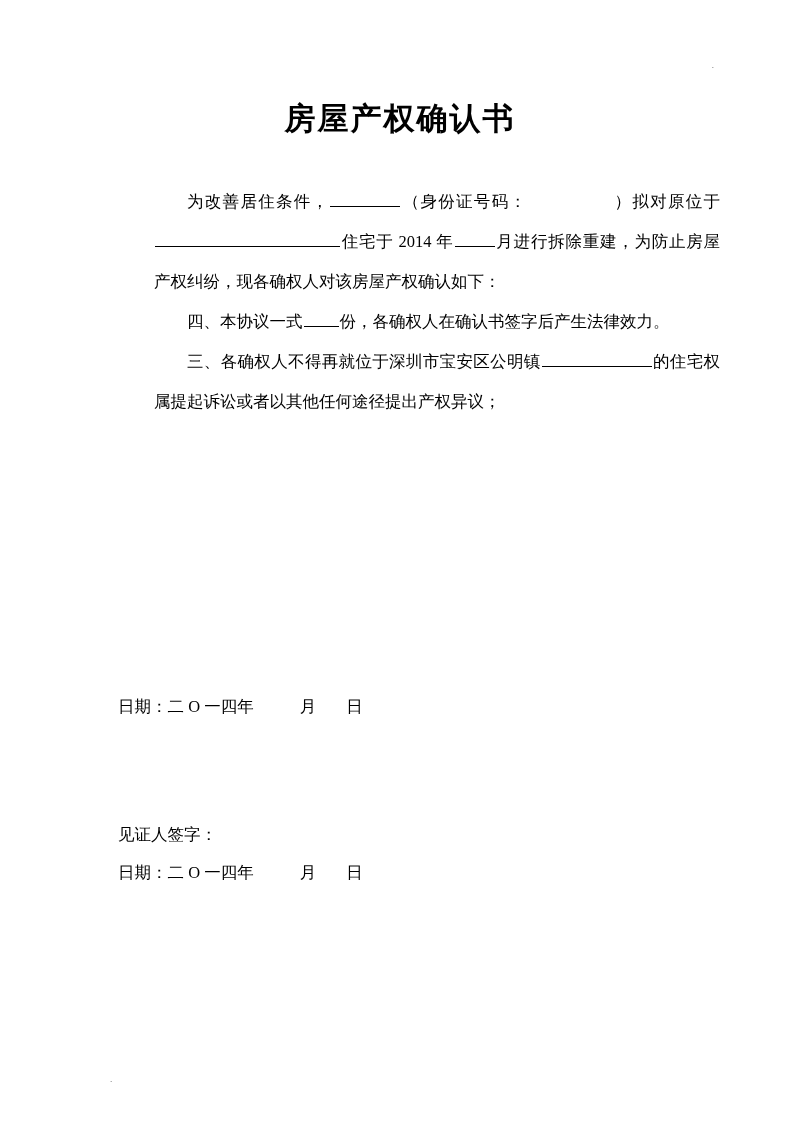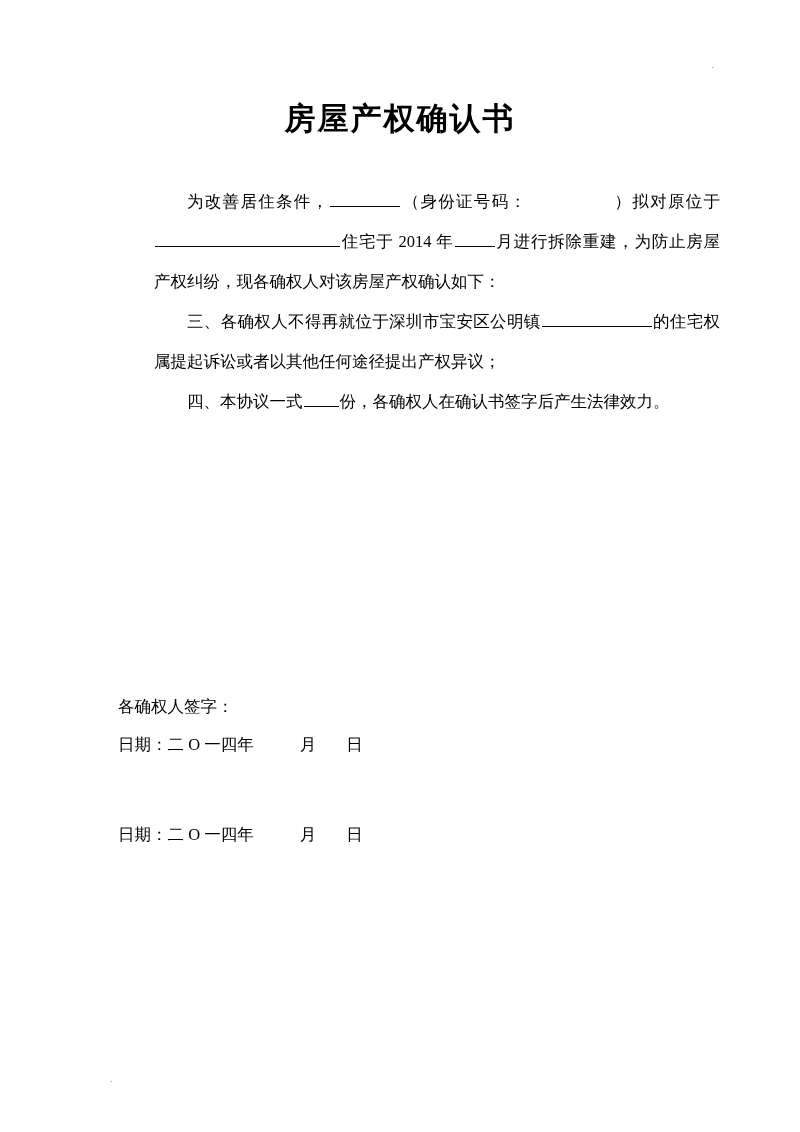--- a/index.html
+++ b/index.html
@@ -101,30 +101,30 @@
   <div class="corner-mark mark-top-right">.</div>
 
   <div class="doc-title">房屋产权确认书</div>
 
   <div class="body-block">
 
     <p class="para indent"><span>为改善居住条件，</span><span class="blank b-70"></span><span>（身份证号码：</span><span class="gap-id"></span><span>）拟对原位于</span><span class="blank b-185"></span><span>住宅于 2014 年</span><span class="blank b-40"></span><span>月进行拆除重建，为防止房屋产权纠纷，现各确权人对该房屋产权确认如下：</span></p>
 
 
 
+    <p class="para indent"><span>四、本协议一式</span><span class="blank b-35"></span><span>份，各确权人在确认书签字后产生法律效力。</span></p>
+
     <p class="para indent"><span>三、各确权人不得再就位于深圳市宝安区公明镇</span><span class="blank b-110"></span><span>的住宅权属提起诉讼或者以其他任何途径提出产权异议；</span></p>
-
-    <p class="para indent"><span>四、本协议一式</span><span class="blank b-35"></span><span>份，各确权人在确认书签字后产生法律效力。</span></p>
 
   </div>
 
   <div class="sign-block" style="top: 688px;">
-    <p class="sign-line">各确权人签字：</p>
     <p class="sign-line"><span>日期：二 O 一四年</span><span class="sp-m"></span><span>月</span><span class="sp-d"></span><span>日</span></p>
   </div>
 
   <div class="sign-block" style="top: 816px;">
+    <p class="sign-line">见证人签字：</p>
     <p class="sign-line"><span>日期：二 O 一四年</span><span class="sp-m"></span><span>月</span><span class="sp-d"></span><span>日</span></p>
   </div>
 
   <div class="corner-mark mark-bottom-left">.</div>
 
 </div>
 
 </body></html>

